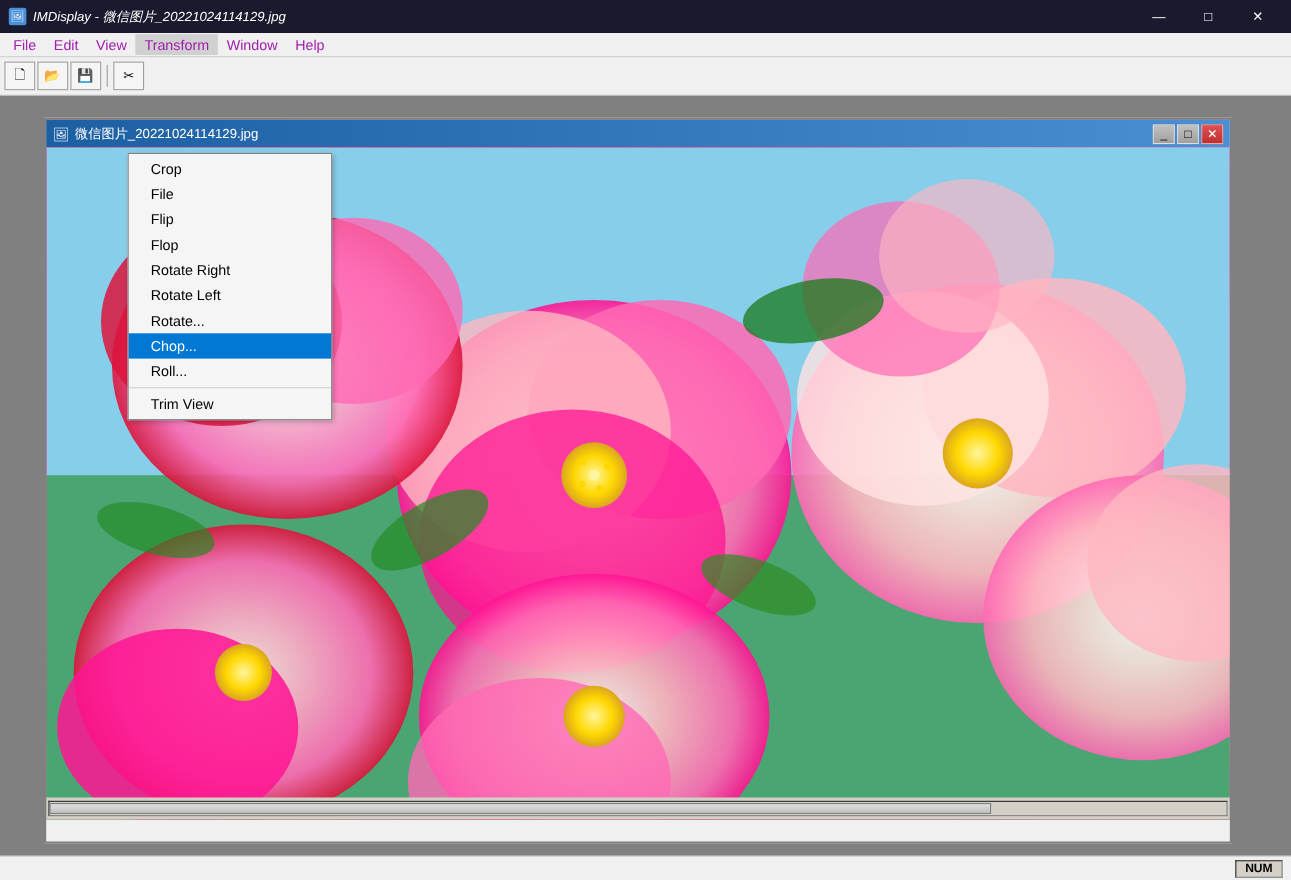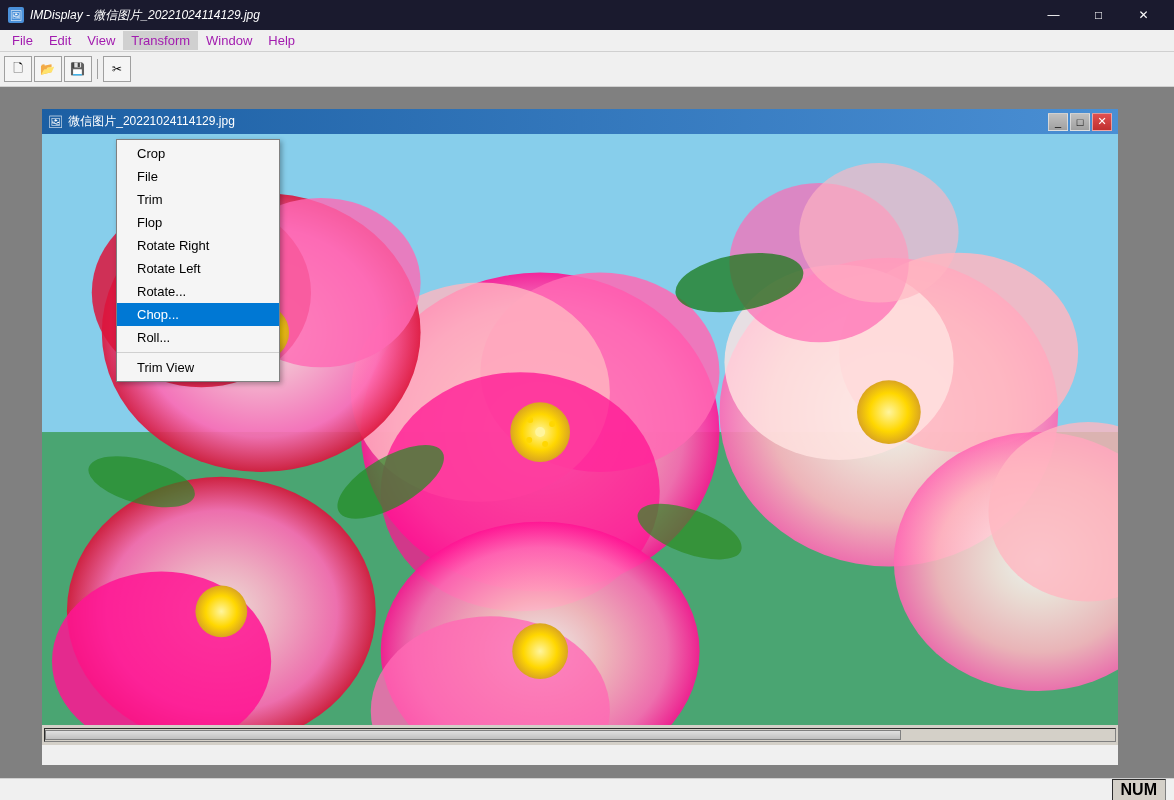--- a/index.html
+++ b/index.html
@@ -241,29 +241,29 @@
       padding: 0 8px;
       position: absolute;
       bottom: 0;
       font-size: 12px;
     }
     #num-indicator {
       padding: 1px 8px;
       border: 1px inset #808080;
       background: #d4d0c8;
       font-weight: bold;
-      font-size: 16px;
+      font-size: 11px;
     }
 
     
     #dropdown-menu {
       position: absolute;
       top: 52px;
       left: 116px;
-      width: 164px;
+      width: 186px;
       background: #f5f5f5;
       border: 1px solid #808080;
       box-shadow: 2px 2px 5px rgba(0,0,0,0.3);
       z-index: 1000;
       padding: 2px 0;
     }
     .dropdown-item {
       padding: 4px 20px;
       cursor: pointer;
       font-size: 13px;
@@ -412,21 +412,21 @@
         <div id="h-scroll-track">
           <div id="h-scroll-thumb"></div>
         </div>
       </div>
     </div>
   </div>
 
   <div id="dropdown-menu">
     <div class="dropdown-item">Crop</div>
     <div class="dropdown-item">File</div>
-    <div class="dropdown-item">Trim</div>
+    <div class="dropdown-item">Flip</div>
     <div class="dropdown-item">Flop</div>
     <div class="dropdown-item">Rotate Right</div>
     <div class="dropdown-item">Rotate Left</div>
     <div class="dropdown-item">Rotate...</div>
     <div class="dropdown-item highlighted">Chop...</div>
     <div class="dropdown-item">Roll...</div>
     <div class="dropdown-separator"></div>
     <div class="dropdown-item">Trim View</div>
   </div>
 

